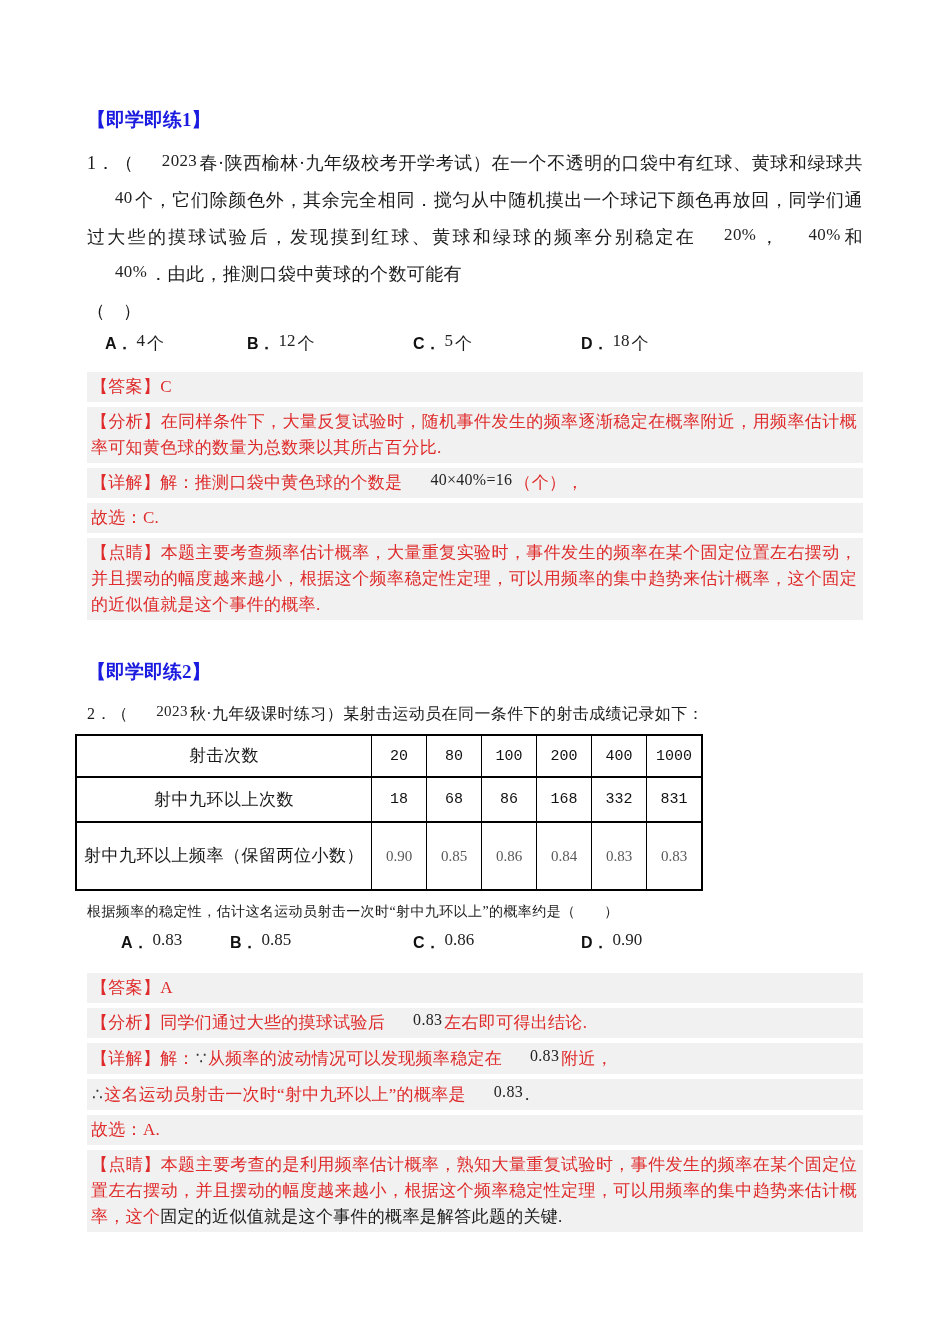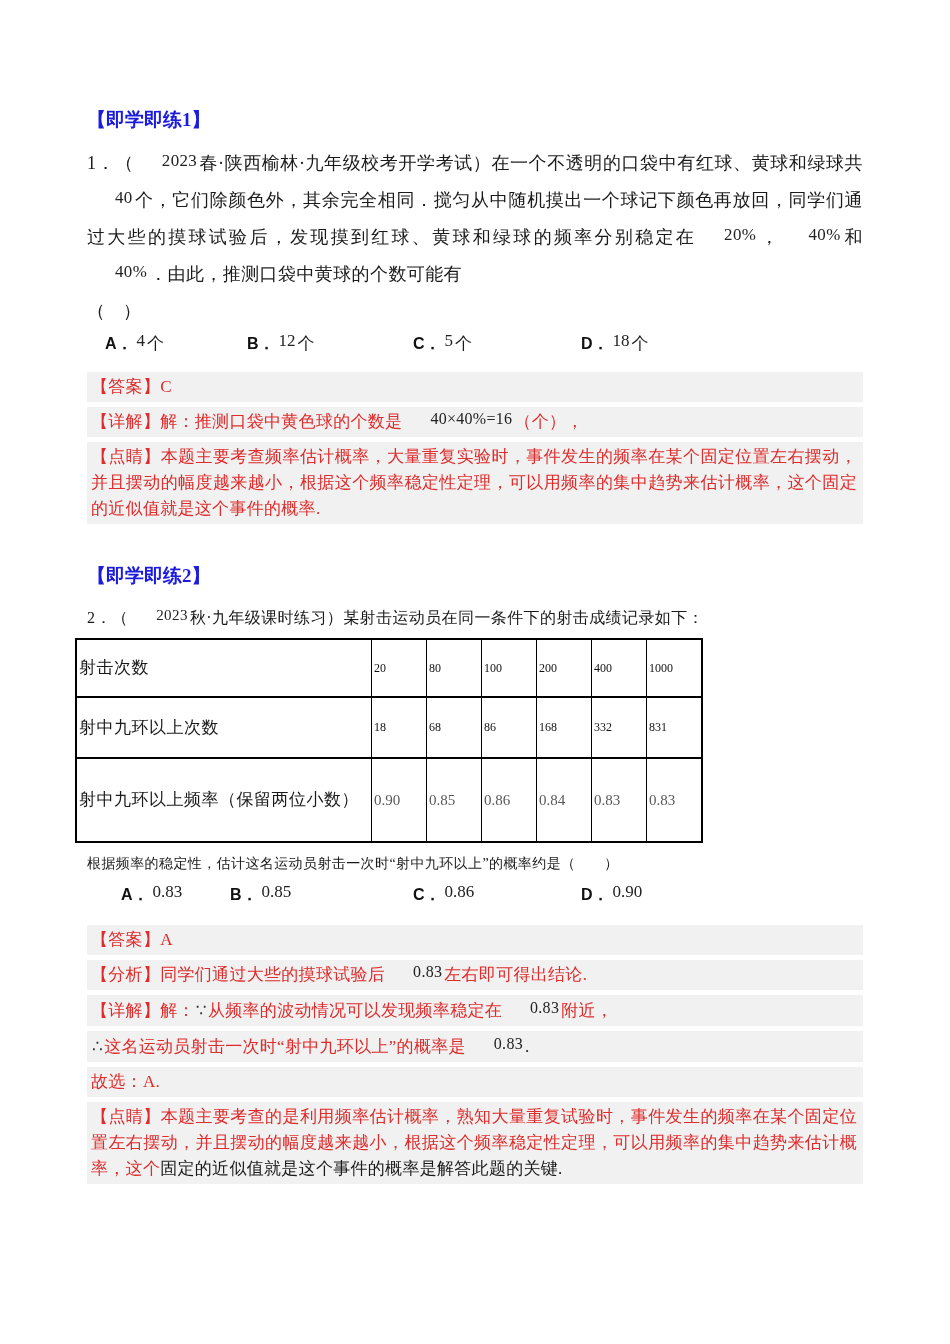--- a/index.html
+++ b/index.html
@@ -56,25 +56,25 @@
   .section-gap { height:40px; }
 
   .intro-para { font-size:16px; line-height:34px; margin:0 0 3px 0; letter-spacing:0.4px; }
 
   table.score-table {
     border-collapse:collapse; margin-left:-12px;
     table-layout:fixed; width:606px;
   }
   table.score-table td {
     border:1px solid #000; border-top:2px solid #000; border-bottom:2px solid #000;
-    text-align:left; vertical-align:middle; padding:8px 2px;
+    text-align:center; vertical-align:middle; padding:0 2px;
   }
   table.score-table { border:2px solid #000; }
   td.th-cn { font-size:17px; letter-spacing:0.5px; }
-  td.v-sans { font-family:Liberation Serif, serif; font-size:12px; color:#111; }
+  td.v-sans { font-family:Liberation Mono, monospace; font-size:15px; color:#111; }
   td.v-serif { font-family:"Liberation Serif", serif; font-size:15px; color:var(--freq-text,#595959); }
   tr.row-1 td { height:40px; }
   tr.row-2 td { height:43px; }
   tr.row-3 td { height:66px; }
   td.col-head { width:290px; line-height:24px; }
   td.col-num { width:50px; }
 
   .post-table { font-size:14px; line-height:30px; margin:6px 0 6px 0; letter-spacing:0.4px; }
 </style>
 </head>
@@ -90,21 +90,23 @@
 
     <div class="options-row">
       <span class="option" style="left:18px"><span class="opt-label">A．</span><span class="opt-val">4</span><span class="opt-suffix">个</span></span>
       <span class="option" style="left:160px"><span class="opt-label">B．</span><span class="opt-val">12</span><span class="opt-suffix">个</span></span>
       <span class="option" style="left:326px"><span class="opt-label">C．</span><span class="opt-val">5</span><span class="opt-suffix">个</span></span>
       <span class="option" style="left:494px"><span class="opt-label">D．</span><span class="opt-val">18</span><span class="opt-suffix">个</span></span>
     </div>
 
     <div class="answer-block">
       <p class="ans-p"><span class="seg r">【答案】C</span></p>
+      <p class="ans-p"><span class="seg r">【分析】在同样条件下，大量反复试验时，随机事件发生的频率逐渐稳定在概率附近，用频率估计概率可知黄色球的数量为总数乘以其所占百分比.</span></p>
       <p class="ans-p"><span class="seg r">【详解】解：推测口袋中黄色球的个数是</span><span class="seg n">40×40%=16</span><span class="seg r">（个），</span></p>
+      <p class="ans-p"><span class="seg r">故选：C.</span></p>
       <p class="ans-p"><span class="seg r">【点睛】本题主要考查频率估计概率，大量重复实验时，事件发生的频率在某个固定位置左右摆动，并且摆动的幅度越来越小，根据这个频率稳定性定理，可以用频率的集中趋势来估计概率，这个固定的近似值就是这个事件的概率.</span></p>
     </div>
 
     <div class="section-gap"></div>
 
     <h2 class="sec-header">【即学即练2】</h2>
 
     <p class="intro-para"><span class="seg c">2．（</span><span class="seg n">2023</span><span class="seg c">秋·九年级课时练习）某射击运动员在同一条件下的射击成绩记录如下：</span></p>
 
     <table class="score-table">

